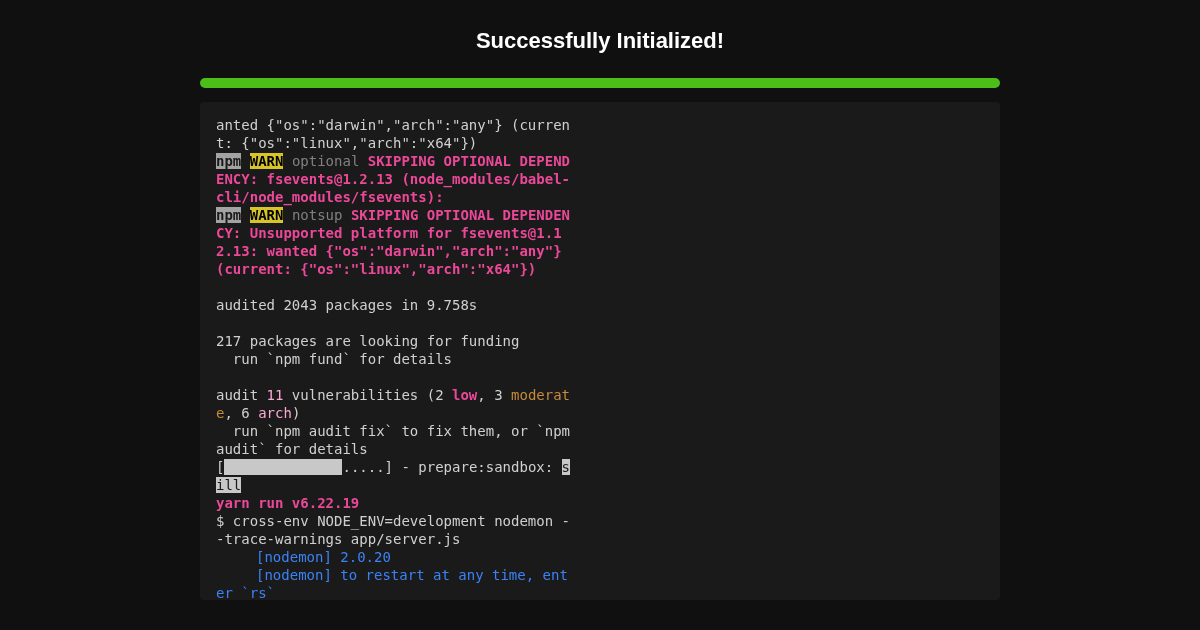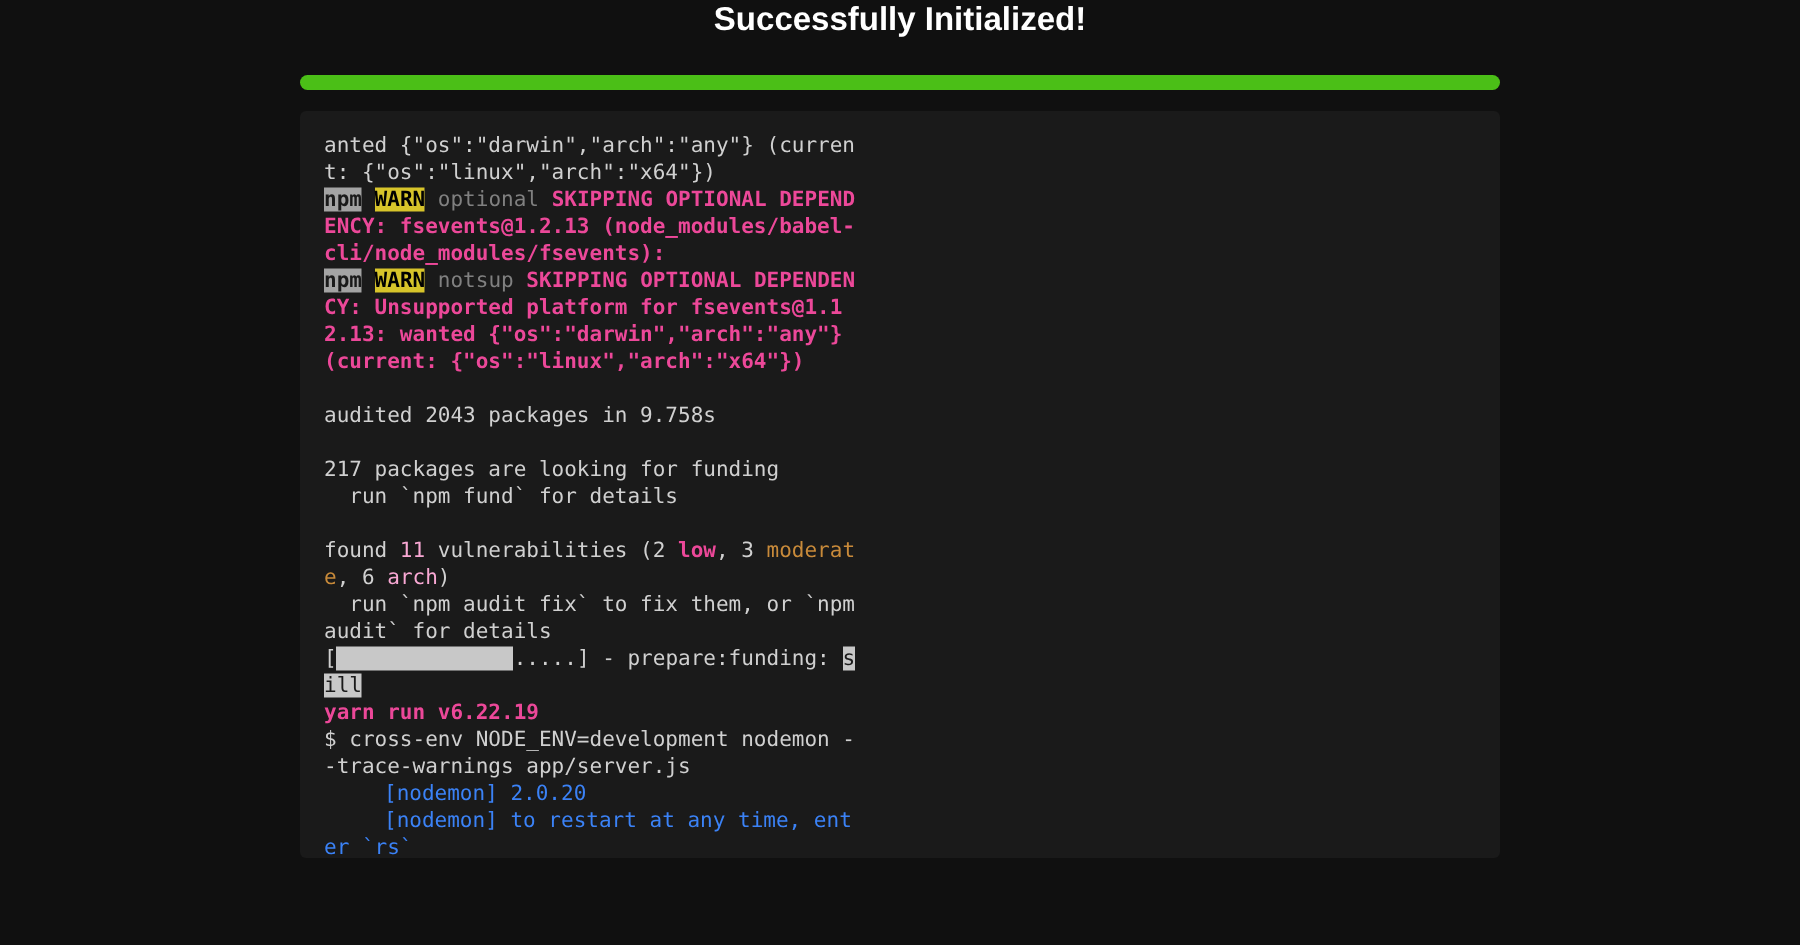--- a/index.html
+++ b/index.html
@@ -10,20 +10,21 @@
     font-family: -apple-system, BlinkMacSystemFont, "Segoe UI", Helvetica, Arial, sans-serif;
     overflow: hidden;
     display: flex;
     flex-direction: column;
     align-items: center;
   }
   .title {
     color: #ffffff;
     font-size: 22px;
     font-weight: 600;
+    margin-top: 28px;
     margin-bottom: 24px;
   }
   .progress-bar {
     width: 800px;
     height: 10px;
     background: #4bbf17;
     border-radius: 5px;
     margin-bottom: 14px;
   }
   .terminal {
@@ -63,23 +64,23 @@
 <div class="terminal">
 <div class="terminal-content"><span>anted {"os":"darwin","arch":"any"} (current: {"os":"linux","arch":"x64"})</span>
 <span class="npm">npm</span> <span class="warn">WARN</span> <span class="dim">optional</span><span class="bold"> SKIPPING OPTIONAL DEPENDENCY: fsevents@1.2.13 (node_modules/babel-cli/node_modules/fsevents):</span>
 <span class="npm">npm</span> <span class="warn">WARN</span> <span class="dim">notsup</span><span class="bold"> SKIPPING OPTIONAL DEPENDENCY: Unsupported platform for fsevents@1.12.13: wanted {"os":"darwin","arch":"any"} (current: {"os":"linux","arch":"x64"})</span>
 
 <span>audited 2043 packages in 9.758s</span>
 
 <span>217 packages are looking for funding</span>
 <span>  run `npm fund` for details</span>
 
-<span>found </span><span class="red">11</span><span> vulnerabilities (2 </span><span class="bold">low</span><span>, 3 </span><span class="orange">moderate</span><span>, 6 </span><span class="red">arch</span><span>)</span>
+<span>audit </span><span class="red">11</span><span> vulnerabilities (2 </span><span class="bold">low</span><span>, 3 </span><span class="orange">moderate</span><span>, 6 </span><span class="red">arch</span><span>)</span>
 <span>  run `npm audit fix` to fix them, or `npm audit` for details</span>
-<span>[</span><span class="bar-filled">              </span><span>.....] - prepare:funding: </span><span class="sill-bg">sill</span>
+<span>[</span><span class="bar-filled">              </span><span>.....] - prepare:sandbox: </span><span class="sill-bg">sill</span>
 <span class="bold">yarn run v6.22.19</span>
 <span>$ cross-env NODE_ENV=development nodemon --trace-warnings app/server.js</span>
 <span class="yellow">[nodemon] 2.0.20</span>
 <span class="yellow">[nodemon] to restart at any time, enter `rs`</span>
 
 
 </div>
 </div>
 
 </body></html>

